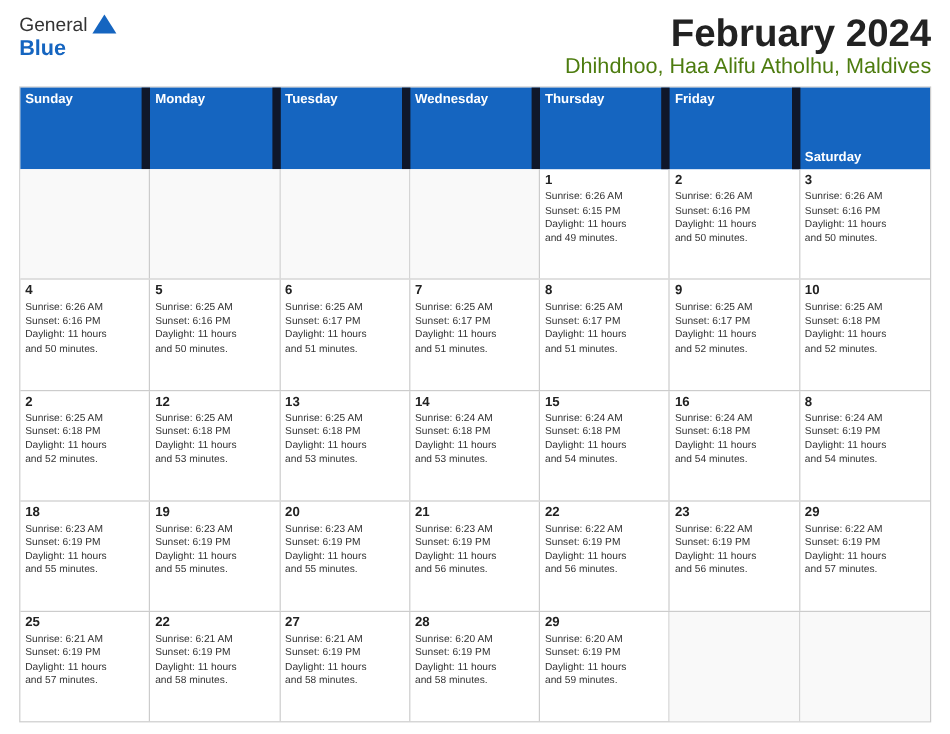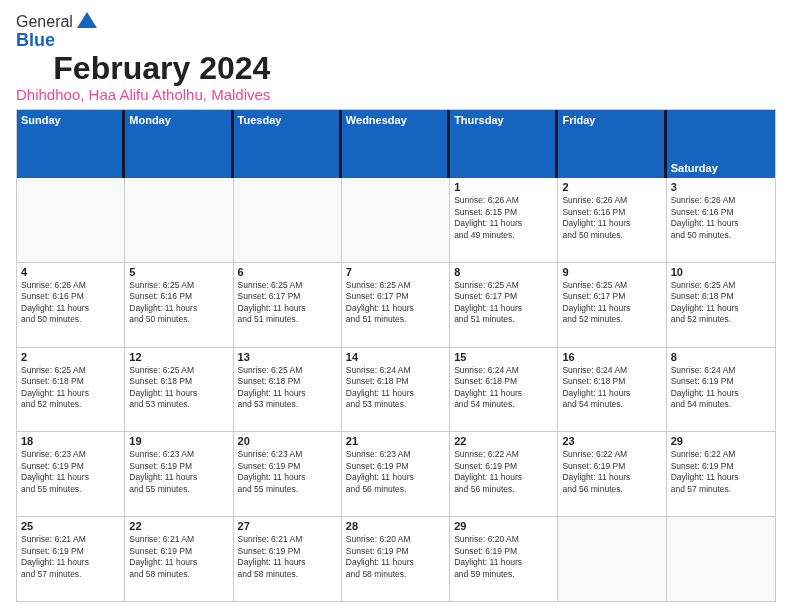--- a/index.html
+++ b/index.html
@@ -15,21 +15,20 @@
       height: 612px;
       padding: 10px 16px 10px 16px;
       display: flex;
       flex-direction: column;
     }
     .header {
       display: flex;
       justify-content: space-between;
       align-items: flex-start;
       margin-bottom: 6px;
-      flex-direction: column;
     }
     .logo {
       display: flex;
       align-items: center;
       gap: 0px;
     }
     .logo-general { color: #333; }
     .logo-blue { color: #1565c0; }
     .logo-icon {
       width: 24px;
@@ -39,41 +38,41 @@
     .title-block {
       text-align: right;
     }
     .month-title {
       font-size: 32px;
       font-weight: bold;
       color: #222;
       line-height: 1.1;
     }
     .subtitle {
-      font-size: 15px;
-      color: #ec4899;
+      font-size: 18px;
+      color: #4d7c0f;
     }
     .calendar {
       flex: 1;
       display: flex;
       flex-direction: column;
       border: 1px solid #ccc;
     }
     .cal-header {
       display: grid;
       grid-template-columns: repeat(7, 1fr);
       background: #1565c0;
     }
     .cal-header-cell {
       color: #fff;
       font-size: 11px;
       font-weight: bold;
       padding: 4px 4px;
       text-align: left;
-      border-right: 3px solid #0f172a;
+      border-right: 7px solid #0f172a;
     }
     .cal-header-cell:last-child { border-right: none; margin-top: 48px; }
     .cal-body {
       flex: 1;
       display: flex;
       flex-direction: column;
     }
     .cal-row {
       display: grid;
       grid-template-columns: repeat(7, 1fr);

